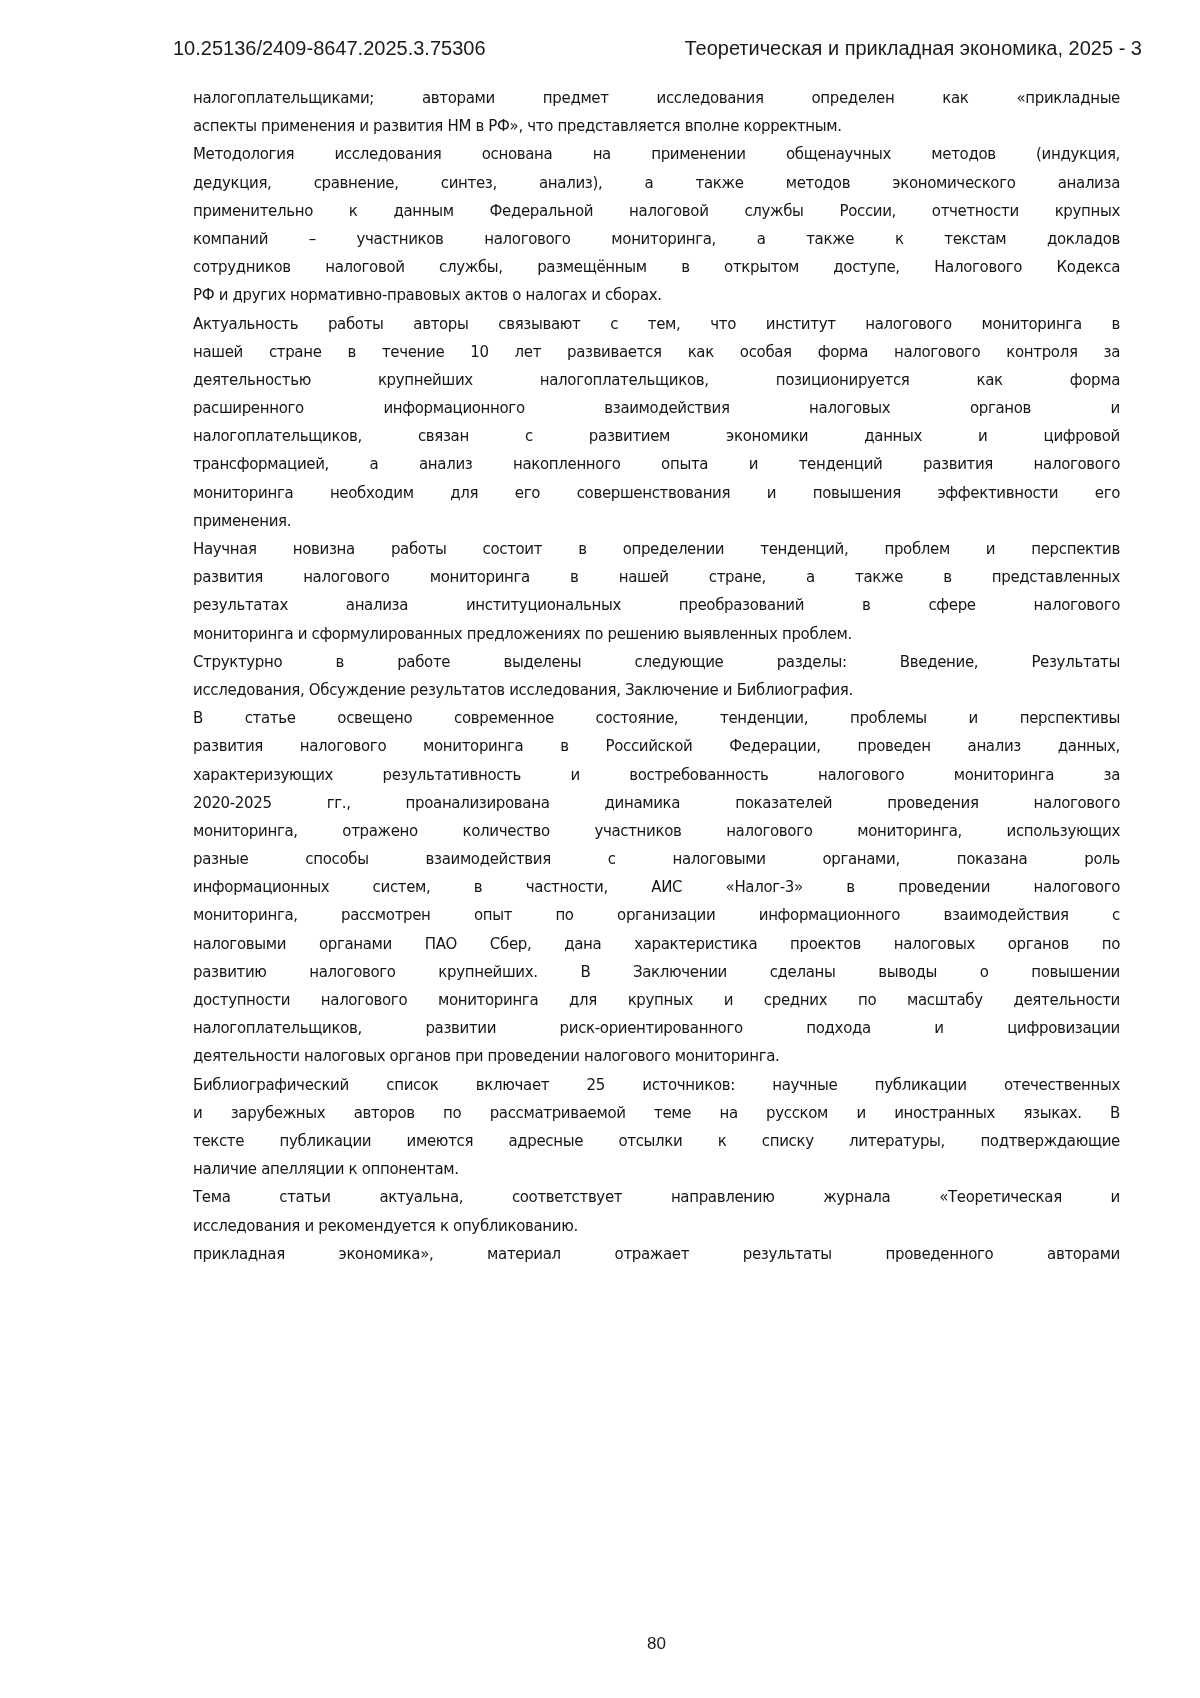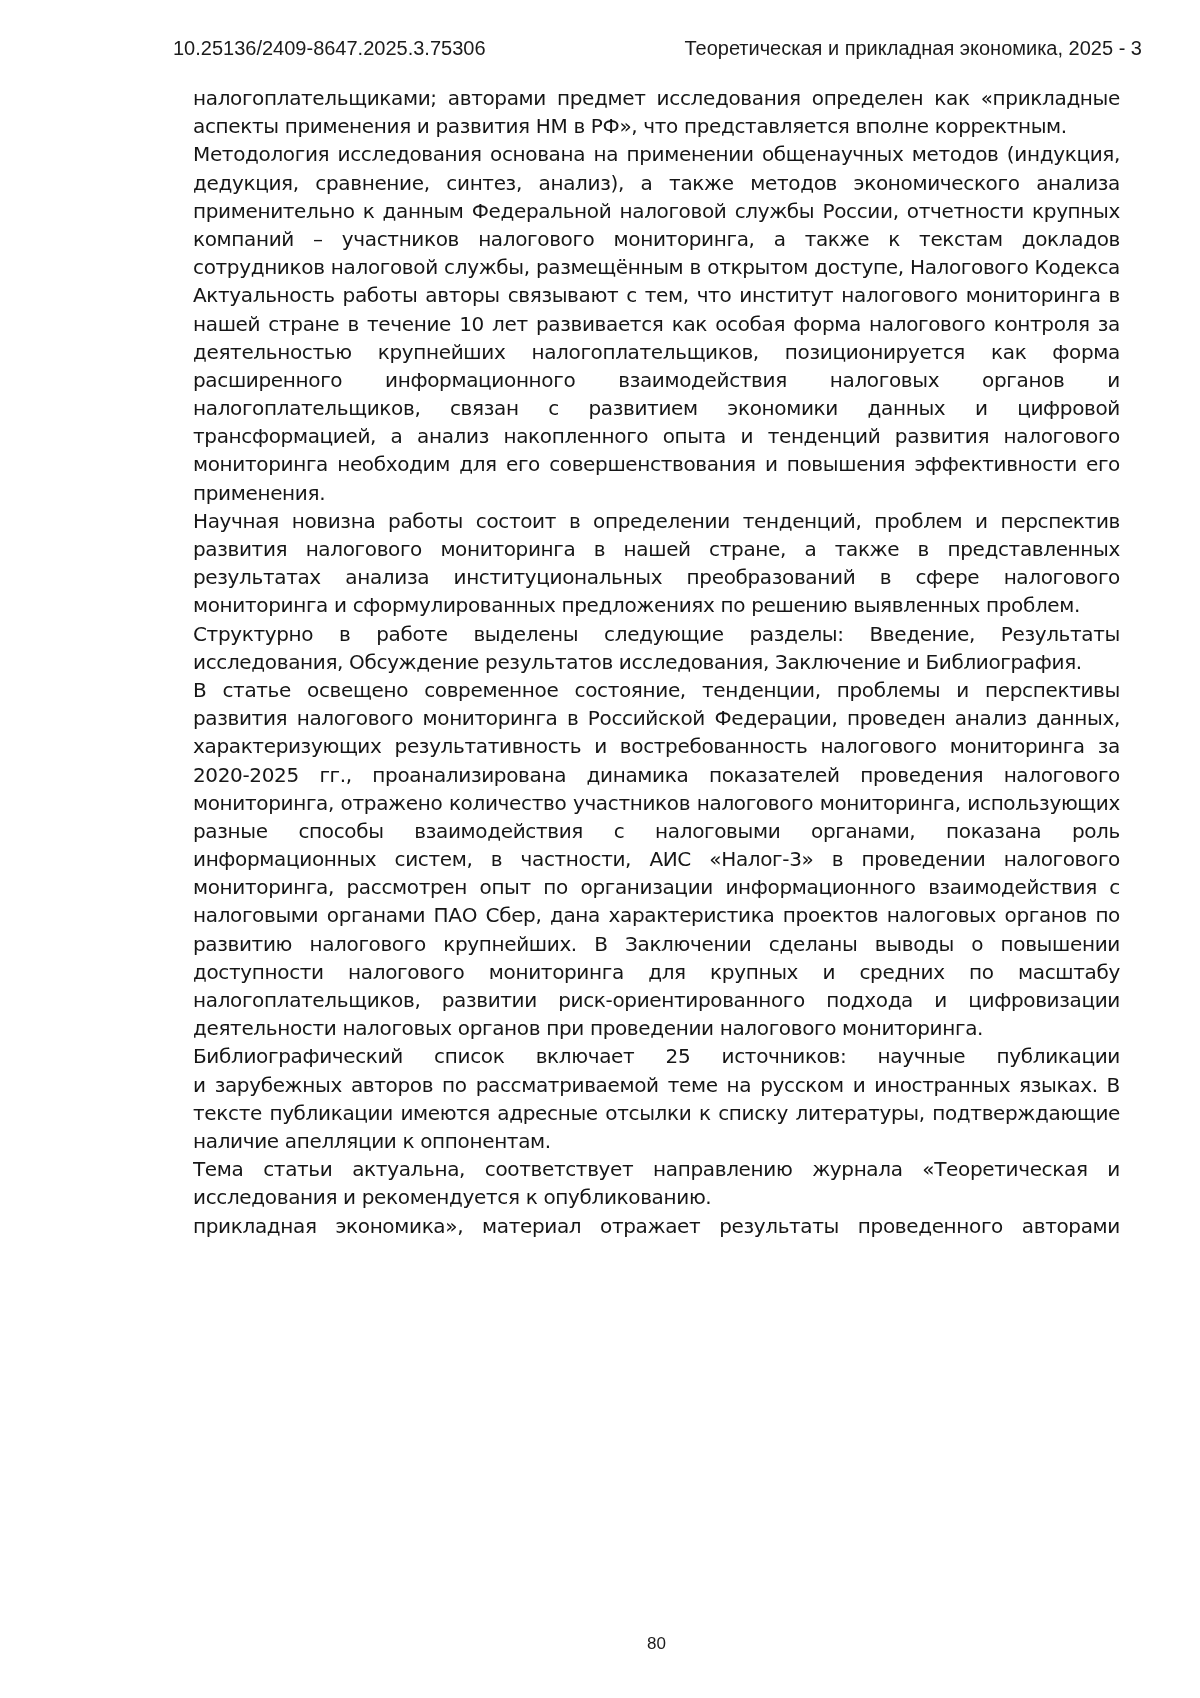--- a/index.html
+++ b/index.html
@@ -28,21 +28,21 @@
     color: #1b1b1b;
     white-space: nowrap;
     gap: 44px;
   }
   .doc-body {
     position: absolute;
     top: 84px;
     left: 193px;
     width: 927px;
     font-family: "DejaVu Sans", sans-serif;
-    font-size: 20px;
+    font-size: 15px;
     letter-spacing: -0.35px;
     color: #161616;
   }
   .paragraph {
     margin: 0;
     padding: 0;
   }
   .line {
     height: 28.2px;
     line-height: 28.2px;
@@ -79,20 +79,21 @@
       <div class="paragraph">
         <div class="line">налогоплательщиками; авторами предмет исследования определен как «прикладные</div>
         <div class="line last">аспекты применения и развития НМ в РФ», что представляется вполне корректным.</div>
       </div>
       <div class="paragraph">
         <div class="line">Методология исследования основана на применении общенаучных методов (индукция,</div>
         <div class="line">дедукция, сравнение, синтез, анализ), а также методов экономического анализа</div>
         <div class="line">применительно к данным Федеральной налоговой службы России, отчетности крупных</div>
         <div class="line">компаний – участников налогового мониторинга, а также к текстам докладов</div>
         <div class="line">сотрудников налоговой службы, размещённым в открытом доступе, Налогового Кодекса</div>
+        <div class="line last">РФ и других нормативно-правовых актов о налогах и сборах.</div>
       </div>
       <div class="paragraph">
         <div class="line">Актуальность работы авторы связывают с тем, что институт налогового мониторинга в</div>
         <div class="line">нашей стране в течение 10 лет развивается как особая форма налогового контроля за</div>
         <div class="line">деятельностью крупнейших налогоплательщиков, позиционируется как форма</div>
         <div class="line">расширенного информационного взаимодействия налоговых органов и</div>
         <div class="line">налогоплательщиков, связан с развитием экономики данных и цифровой</div>
         <div class="line">трансформацией, а анализ накопленного опыта и тенденций развития налогового</div>
         <div class="line">мониторинга необходим для его совершенствования и повышения эффективности его</div>
         <div class="line last">применения.</div>

